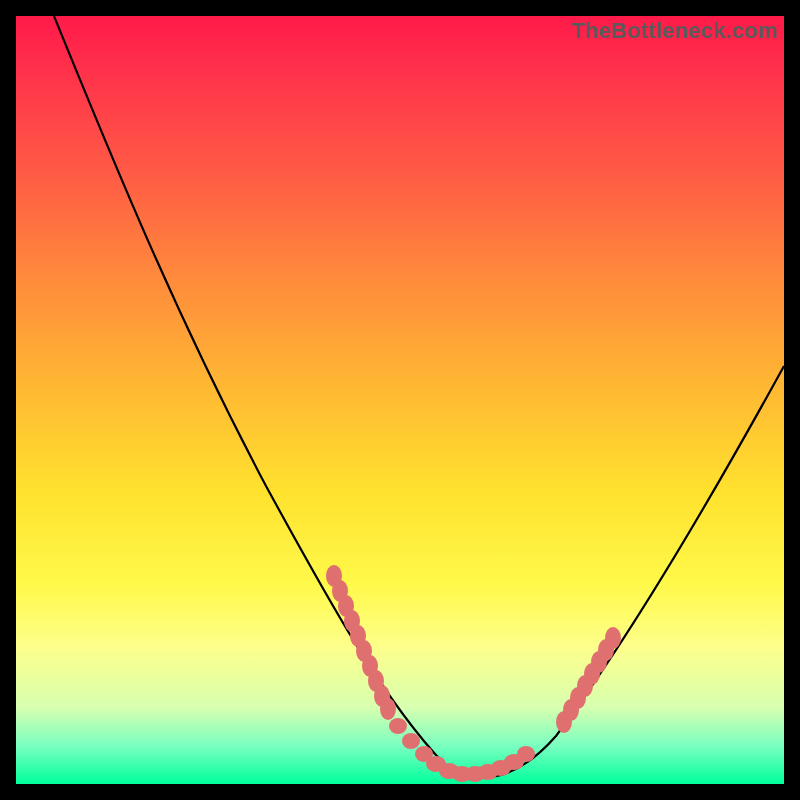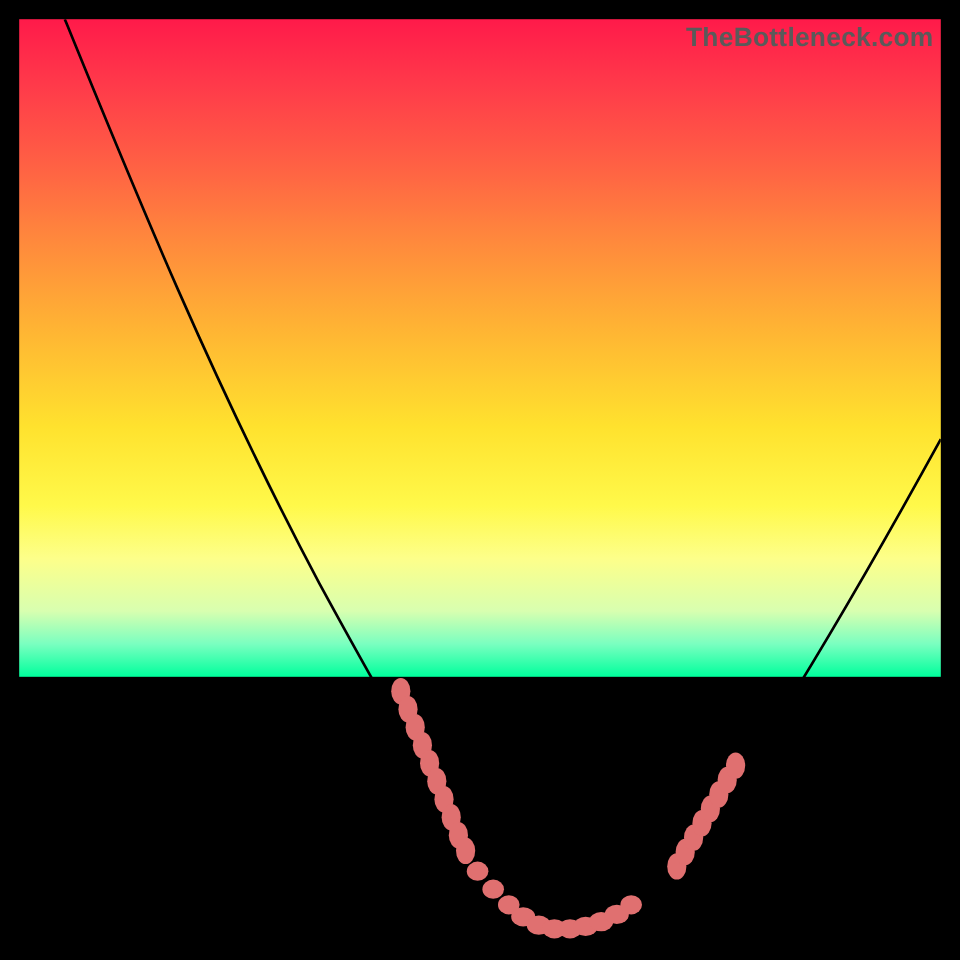--- a/index.html
+++ b/index.html
@@ -1,20 +1,20 @@
 <!DOCTYPE html>
 <html><head>
 <meta charset="utf-8">
 <style>
   * { margin: 0; padding: 0; box-sizing: border-box; }
   html, body { width: 800px; height: 800px; background: #000; overflow: hidden; }
   .frame {
     position: absolute;
     left: 16px; top: 16px;
-    width: 768px; height: 548px;
+    width: 768px; height: 768px;
     background: linear-gradient(to bottom,
       #ff1a4a 0%,
       #ff3a4a 10%,
       #ff6044 22%,
       #ff8a3c 34%,
       #ffb733 48%,
       #ffe22e 62%,
       #fff94a 74%,
       #fdff8a 82%,
       #d8ffb0 90%,

